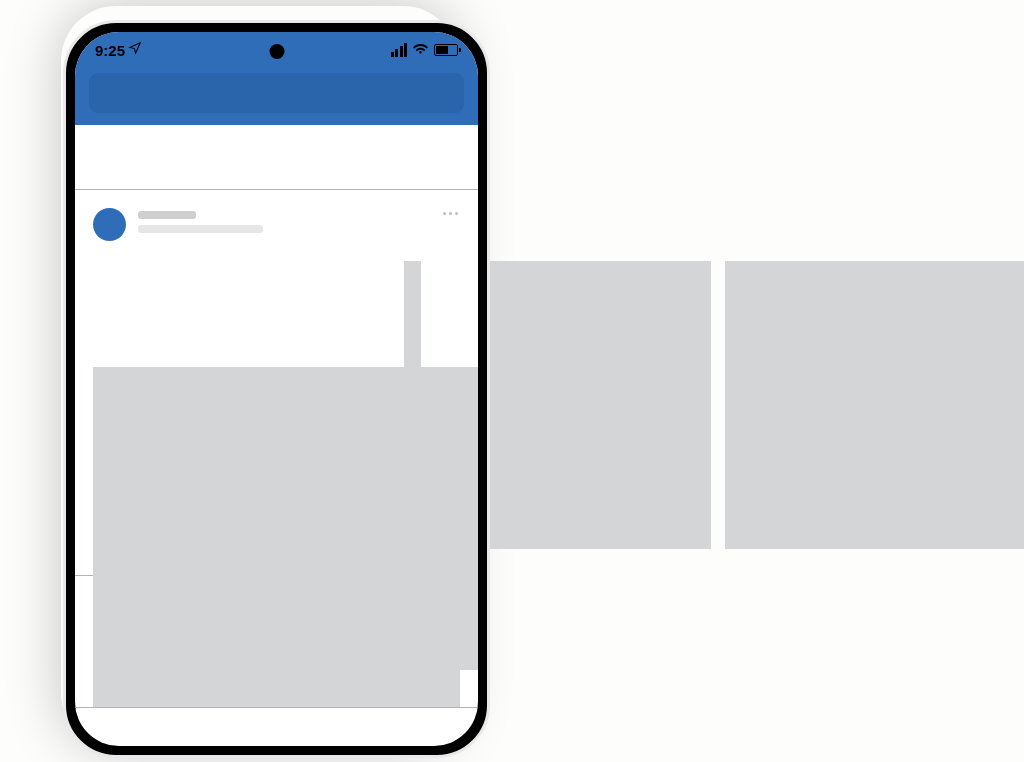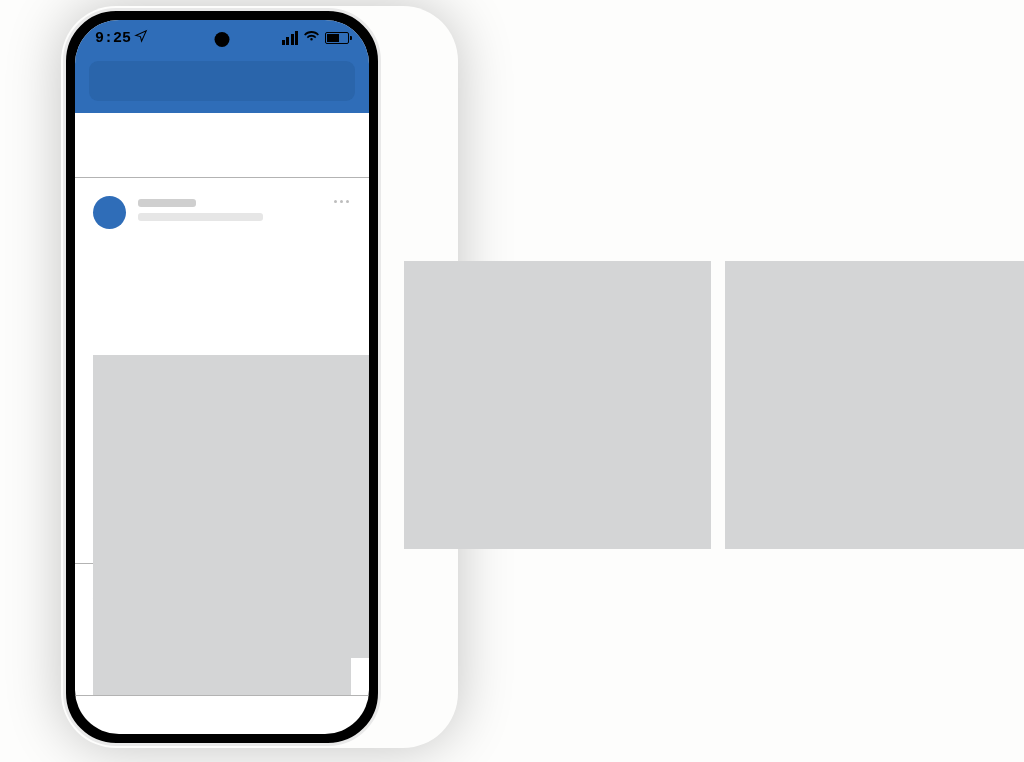--- a/index.html
+++ b/index.html
@@ -31,23 +31,23 @@
     
     .outside-pane{
       position:absolute;top:261px;height:288px;
       background:var(--grey-1);z-index:1;
     }
     .pane-2{left:421px;width:290px}
     .pane-3{left:725px;width:299px}
 
     
     .phone{
-      position:absolute;left:63px;top:8px;width:318px;height:738px;
+      position:absolute;left:63px;top:20px;width:427px;height:738px;
       border-radius:53px;border:3px solid var(--frame);
-      background:#000;overflow:hidden;z-index:2;font-family:Liberation Mono, monospace;
+      background:#000;overflow:hidden;z-index:2;
     }
     .phone-inner{
       position:absolute;inset:9px;border-radius:44px;background:#fff;
       overflow:hidden;
     }
 
     
     .header-bar{
       height:93px;background:var(--blue);padding:0 14px;position:relative;
     }

